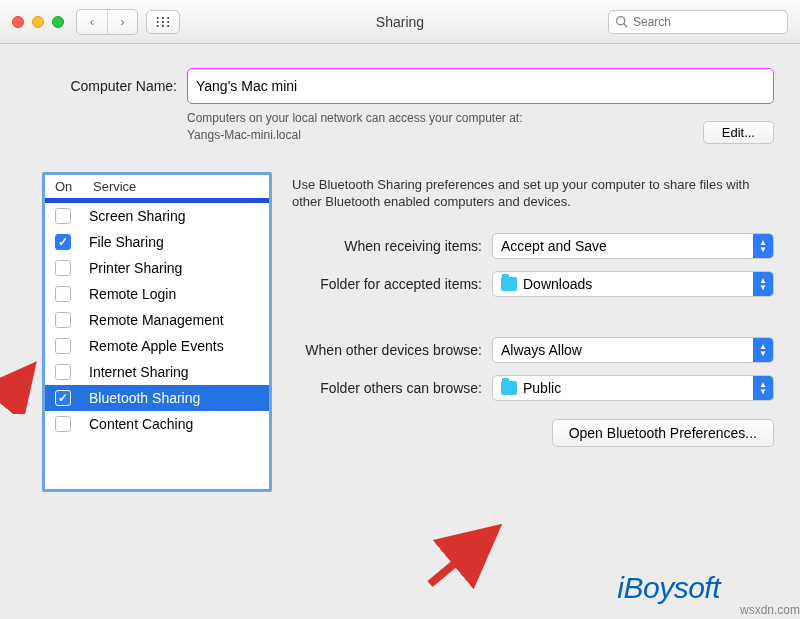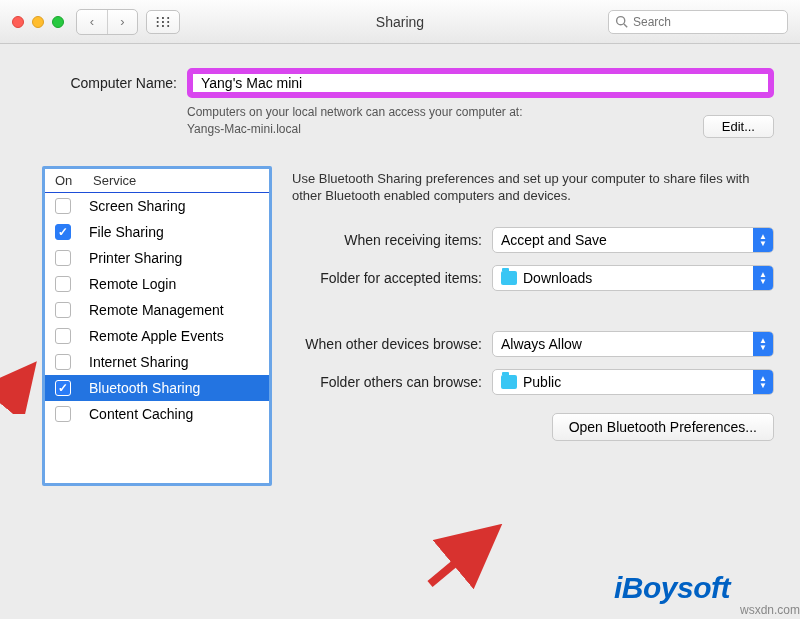--- a/index.html
+++ b/index.html
@@ -20,28 +20,28 @@
   .wtitle { position:absolute; left:0; right:0; text-align:center; font-size:14px; color:#3a3a3a; font-weight:500; pointer-events:none; }
   .searchwrap { margin-left:auto; }
   .searchbox { width:180px; height:24px; border:1px solid #c8c8c8; border-radius:5px; background:#fff; display:flex; align-items:center; padding:0 6px; gap:5px; }
   .searchbox svg { flex:none; }
   .searchbox input { border:none; outline:none; width:100%; font-size:12px; background:transparent; }
 
   .content { flex:1; padding: 24px 26px 16px 42px; position:relative; }
 
   .name-row { display:flex; align-items:center; gap:10px; margin-bottom:6px; }
   .name-row label { width:135px; text-align:right; font-size:14px; color:#222; }
-  .textinput { flex:1; height:30px; border:6px solid #d946ef; border-radius:5px; padding:0 8px; font-size:14px; background:#fff; }
+  .textinput { flex:1; height:36px; border:1px solid #d946ef; border-radius:5px; padding:0 8px; font-size:14px; background:#fff; }
   .subrow { display:flex; align-items:flex-end; margin-left:145px; gap:36px; margin-top:6px; }
   .subtext { font-size:12px; color:#555; line-height:1.4; flex:1; }
   .editbtn { padding:3px 18px; border:1px solid #c8c8c8; border-radius:5px; background:linear-gradient(#ffffff,#f2f2f2); font-size:13px; }
 
   .main { display:flex; gap:20px; margin-top:28px; }
   .servicebox { width:230px; height:320px; border:3px solid #6aa5e8; border-radius:2px; background:#fff; font-size:14px; }
-  .svc-head { display:flex; border-bottom:1px solid #1d4ed8; padding:4px 0 4px 10px; color:#333; font-size:13px; }
+  .svc-head { display:flex; border-bottom:5px solid #1d4ed8; padding:4px 0 4px 10px; color:#333; font-size:13px; }
   .svc-head .col-on { width:38px; }
   .svc-list { }
   .svc-item { display:flex; align-items:center; height:26px; padding-left:10px; cursor:default; }
   .svc-item .chk { width:16px; height:16px; border:1px solid #b8b8b8; border-radius:3px; background:#fff; margin-right:18px; display:flex; align-items:center; justify-content:center; }
   .svc-item.checked .chk { background:#2a7cf7; border-color:#2a7cf7; }
   .svc-item.checked .chk::after { content:"✓"; color:#fff; font-size:12px; font-weight:bold; line-height:1; }
   .svc-item.sel { background:#2374e1; color:#fff; }
   .svc-item.sel .chk { border-color:#fff; }
   .svc-item .lbl { font-size:14px; }
 
@@ -64,21 +64,21 @@
   .openbtn-row { text-align:right; margin-top:18px; }
   .openbtn { padding:5px 16px; border:1px solid #c8c8c8; border-radius:5px; background:linear-gradient(#ffffff,#f0f0f0); font-size:14px; }
 
   .footer { position:absolute; bottom:8px; left:0; right:0; display:flex; align-items:flex-end; justify-content:space-between; padding:0 14px; }
   .lock { display:flex; align-items:center; gap:8px; font-size:13px; color:#333; }
   .helpbtn { width:22px; height:22px; border:1px solid #bcbcbc; border-radius:50%; background:linear-gradient(#fff,#eee); font-size:13px; color:#444; display:flex; align-items:center; justify-content:center; }
 
   .arrow { position:absolute; pointer-events:none; }
   .arrow svg { display:block; }
 
-  .brand { position:absolute; right:70px; bottom:14px; font-size:30px; font-weight:700; font-style:italic; color:#0061c3; letter-spacing:-0.5px; }
+  .brand { position:absolute; right:80px; bottom:14px; font-size:30px; font-weight:400; font-style:italic; color:#0061c3; letter-spacing:-0.5px; }
   .brand .i { color:#0061c3; }
   .watermark { position:absolute; right:0; bottom:2px; font-size:12px; color:#888; }
 </style>
 </head>
 <body>
 
 <div class="window">
 
   <div class="titlebar">
     <div class="traffic">

